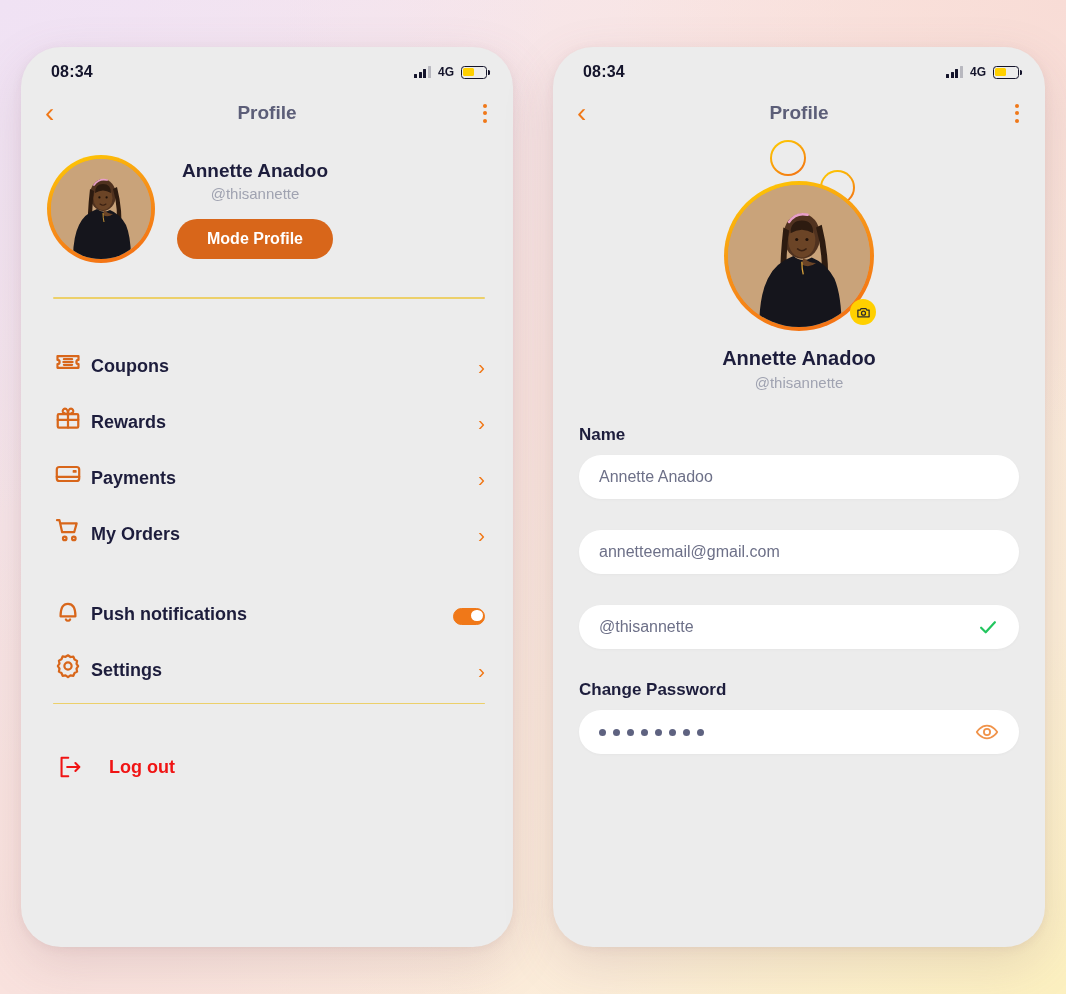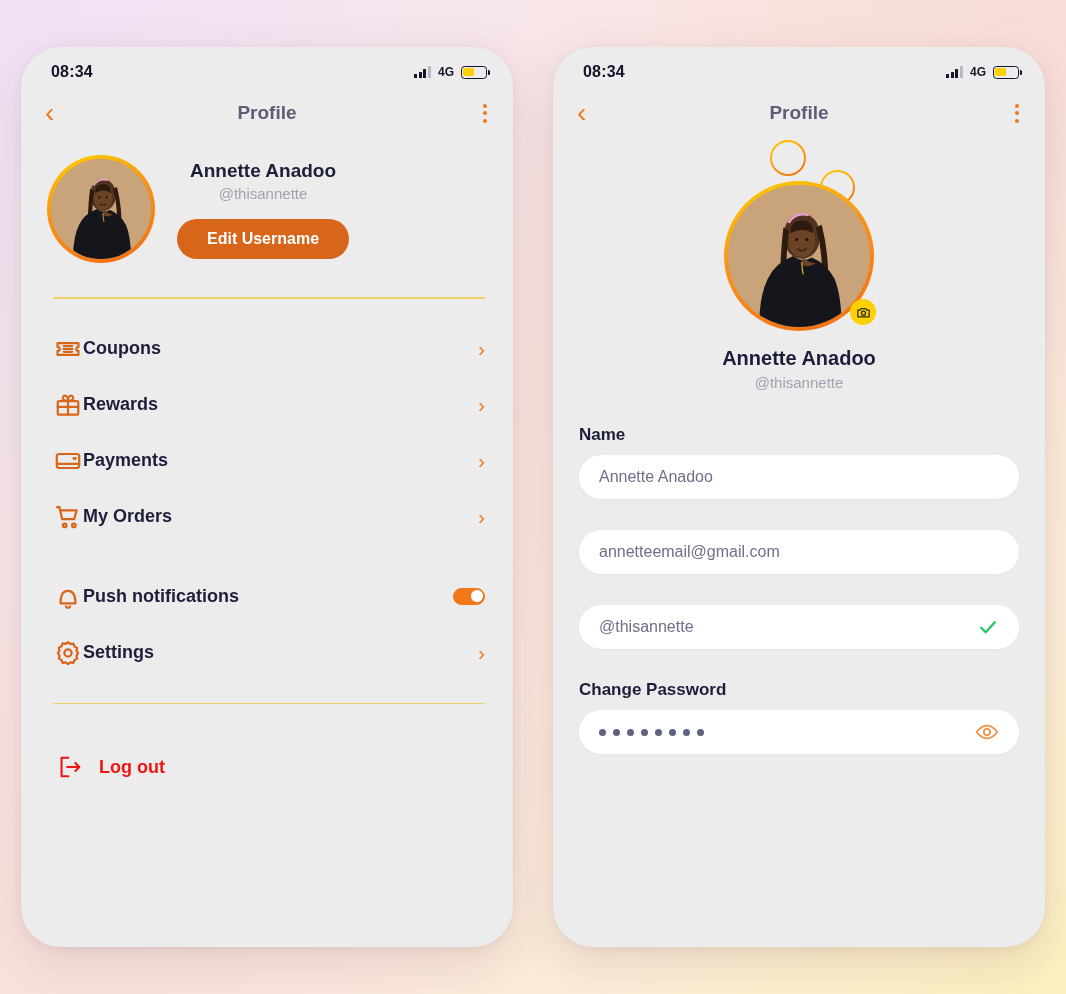--- a/index.html
+++ b/index.html
@@ -187,23 +187,23 @@
     background: #ecd06a;
     margin: 34px 28px 0 32px;
     border-radius: 1px;
   }
   .divider.bottom { margin-top: 0; }
 
   
   .menu { padding: 22px 28px 0 32px; }
   .menu-item {
     display: flex;
-    align-items: center;
+    align-items: flex-end;
     height: 56px;
-    gap: 0;
+    gap: 8px;
     cursor: pointer;
   }
   .menu-icon { width: 30px; height: 30px; flex: none; display: flex; align-items: center; justify-content: center; }
   .menu-icon svg { display: block; }
   .menu-label {
     font-size: 18px;
     font-weight: bold;
     color: #1d1d3c;
     flex: 1;
   }
@@ -231,21 +231,21 @@
     border-radius: 50%;
     display: block;
   }
   .toggle.on i  { right: 1.4px; background: #ffffff; }
   .toggle.off i { left: 1.4px;  background: #e6e6ea; }
 
   
   .logout {
     display: flex;
     align-items: center;
-    gap: 14px;
+    gap: 24px;
     padding: 48px 0 0 34px;
     cursor: pointer;
   }
   .logout-label {
     font-size: 18px;
     font-weight: bold;
     color: #f01414;
   }
 
   .menu-gap { height: 24px; }
@@ -377,21 +377,21 @@
             <path d="M46 50 q6 5 13 1 q10 4 16 15 q5 12 5 34 l-58 0 q0 -22 6 -34 q5 -11 18 -16z" fill="#15151c"></path>
             <path d="M53 51 q4 4 9 4 q-5 4 -10 1z" fill="#6b4426"></path>
             <path d="M43 26 q5 -7 13 -5" stroke="#e8a0c8" stroke-width="1.8" fill="none" stroke-linecap="round"></path>
             <path d="M52 54 q0 5 1 9" stroke="#d8a13a" stroke-width="0.9" fill="none"></path>
           </svg>
         </div>
       </div>
       <div class="profile-meta">
         <div class="profile-name">Annette Anadoo</div>
         <div class="profile-handle">@thisannette</div>
-        <button class="edit-btn">Edit Username</button>
+        <button class="edit-btn">Mode Profile</button>
       </div>
     </div>
 
     <div class="divider"></div>
 
     <div class="menu">
 
       <div class="menu-item">
         <span class="menu-icon">
           <svg width="28" height="28" viewBox="0 0 24 24" fill="none" stroke="#d8661a" stroke-width="1.9" stroke-linejoin="round">

